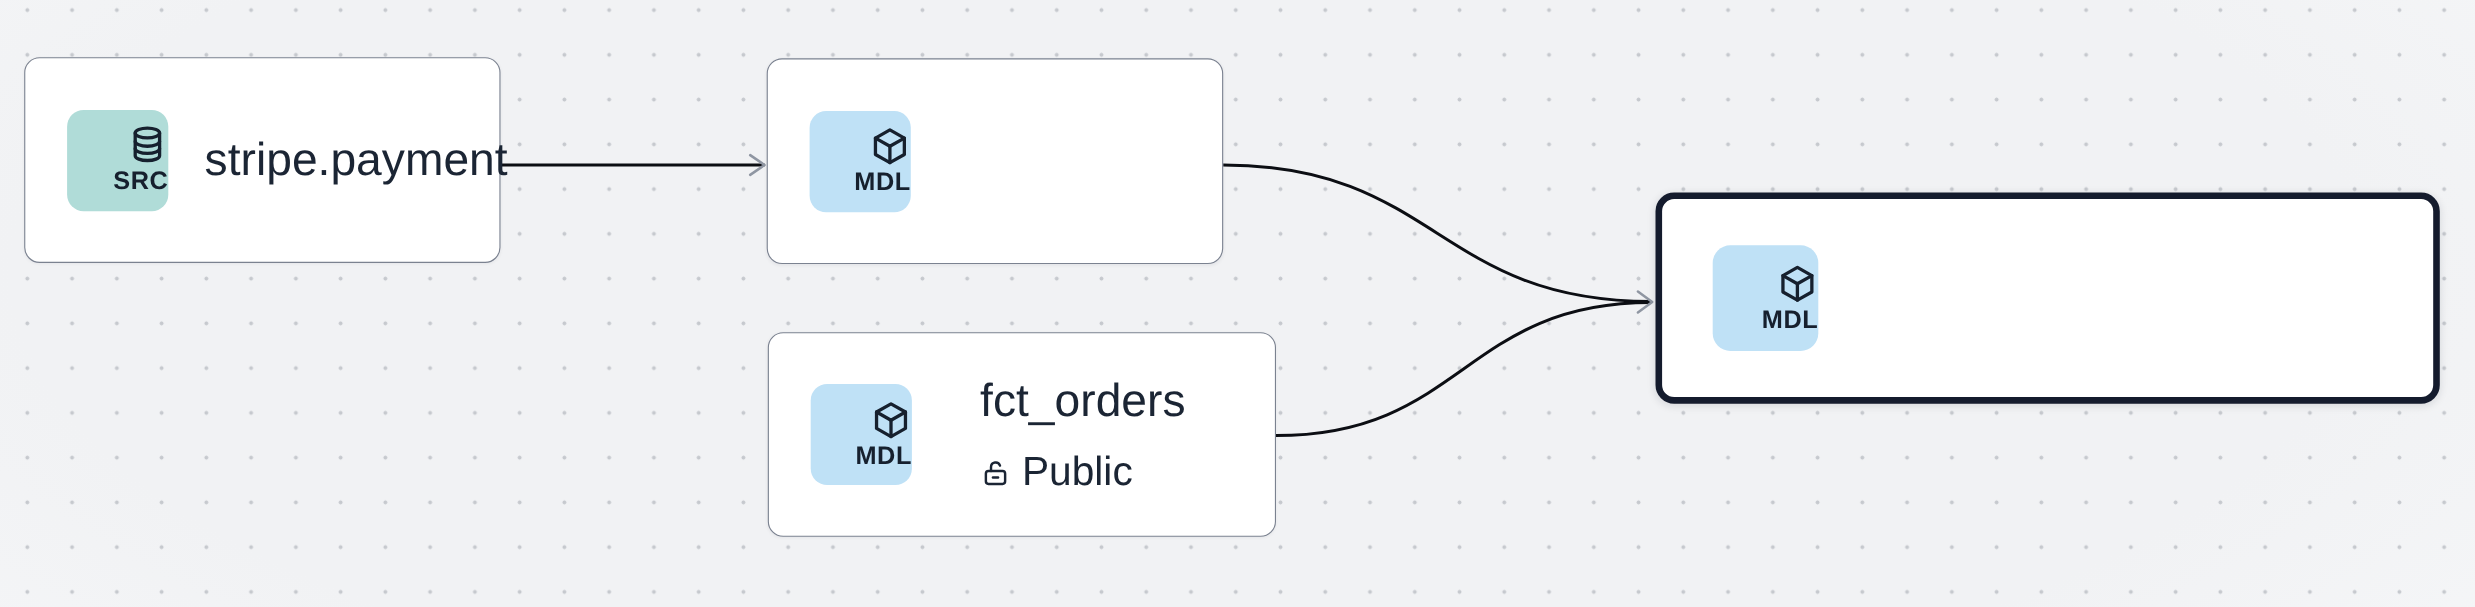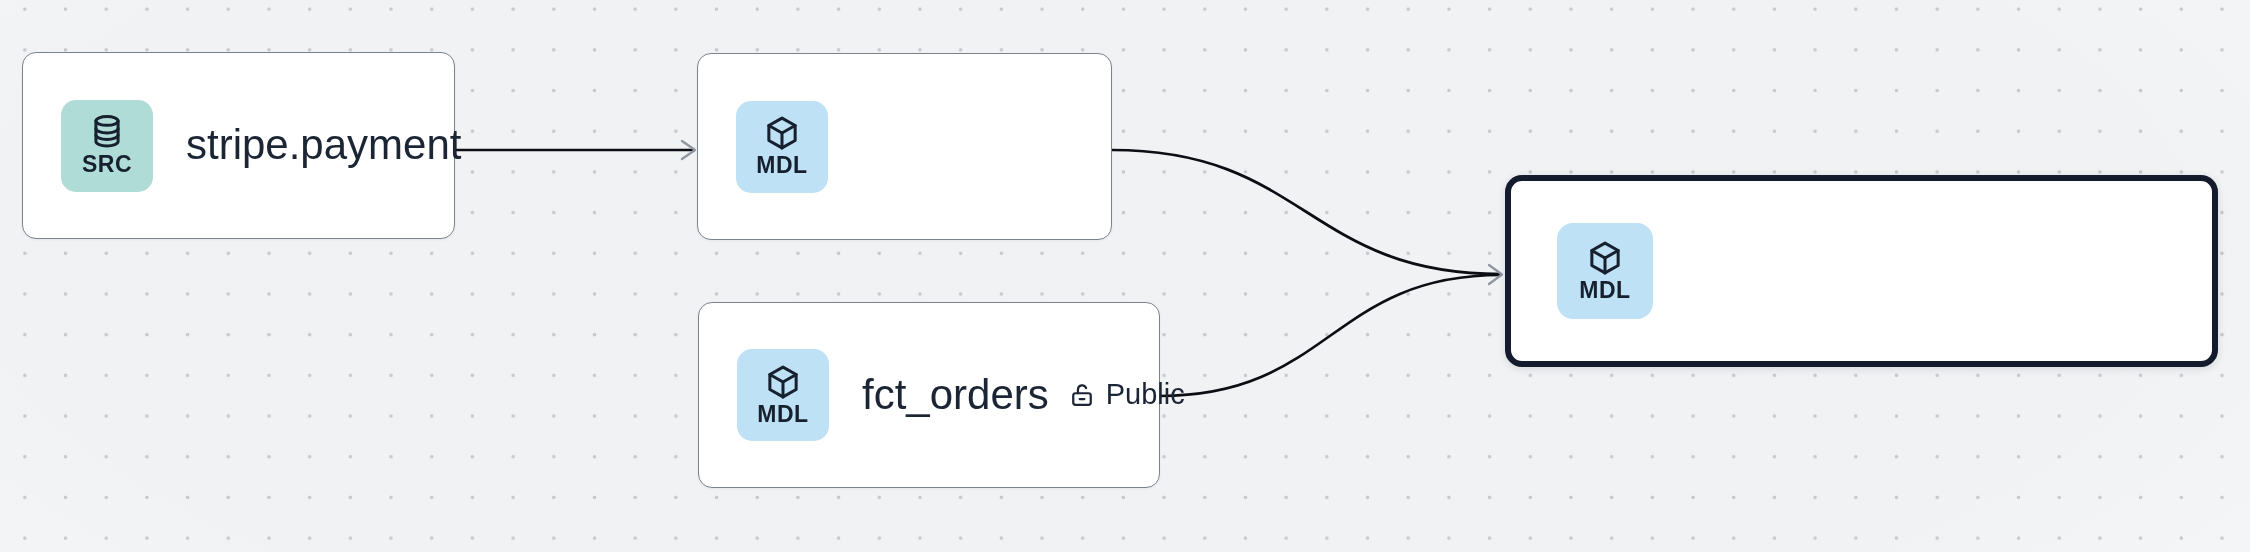--- a/index.html
+++ b/index.html
@@ -63,21 +63,21 @@
   .node-stg      { left: 697px;  top: 53px;  width: 415px; height: 187px; padding-left: 38px; gap: 33px; }
   .node-fct      { left: 698px;  top: 302px; width: 462px; height: 186px; padding-left: 38px; gap: 33px; }
   .node-agg      { left: 1505px; top: 175px; width: 713px; height: 192px; padding-left: 46px; gap: 42px; }
   .badge {
     flex: 0 0 auto;
     width: 92px;
     height: 92px;
     border-radius: 15px;
     display: flex;
     flex-direction: column;
-    align-items: center;
+    align-items: flex-end;
     justify-content: center;
     gap: 1px;
   }
   .node-agg .badge {
     width: 96px;
     height: 96px;
     border-radius: 16px;
   }
   .badge svg {
     width: 38px;
@@ -96,40 +96,41 @@
     line-height: 1.1;
   }
   .node-title {
     font-size: 42px;
     color: #1b2534;
     white-space: nowrap;
     line-height: 1.2;
   }
   .text-col {
     display: flex;
-    flex-direction: row;
+    flex-direction: column;
     justify-content: center;
     gap: 19px;
+    margin-left: 29px;
   }
   .access-row {
     display: flex;
     align-items: center;
     gap: 10px;
   }
   .access-row svg {
     width: 28px;
     height: 28px;
     stroke: #1b2534;
     stroke-width: 1.9;
     fill: none;
     stroke-linecap: round;
     stroke-linejoin: round;
   }
   .access-label {
-    font-size: 29px;
+    font-size: 37px;
     color: #1b2534;
     line-height: 1.15;
   }
 </style>
 </head>
 <body>
 
 <div class="canvas">
 
   <svg class="edges-layer" viewBox="0 0 2250 552">

